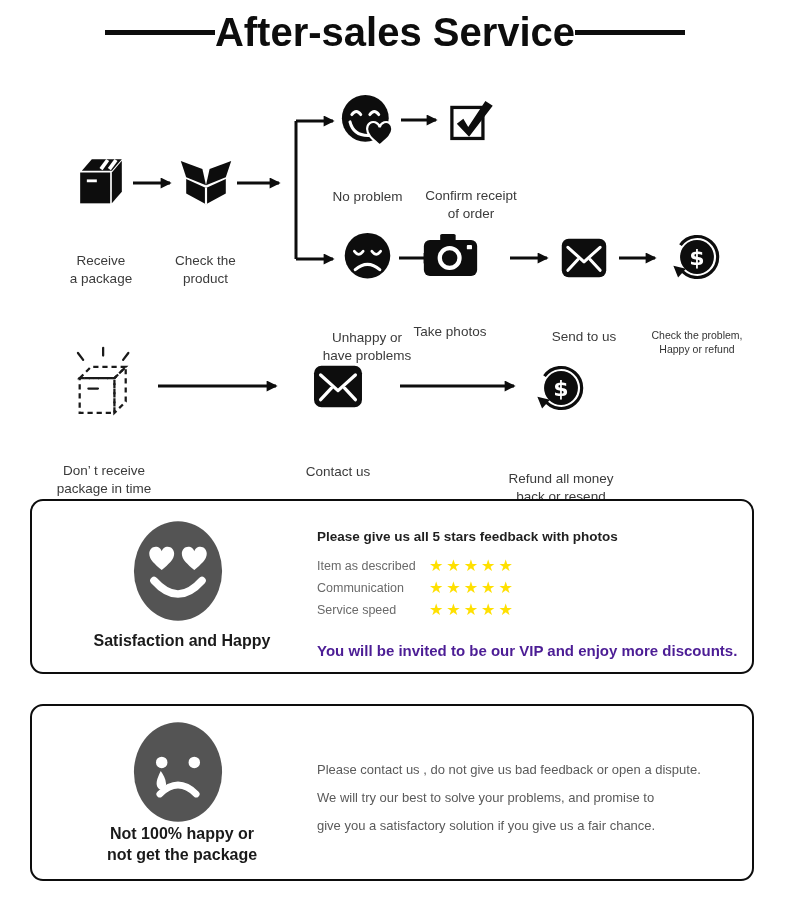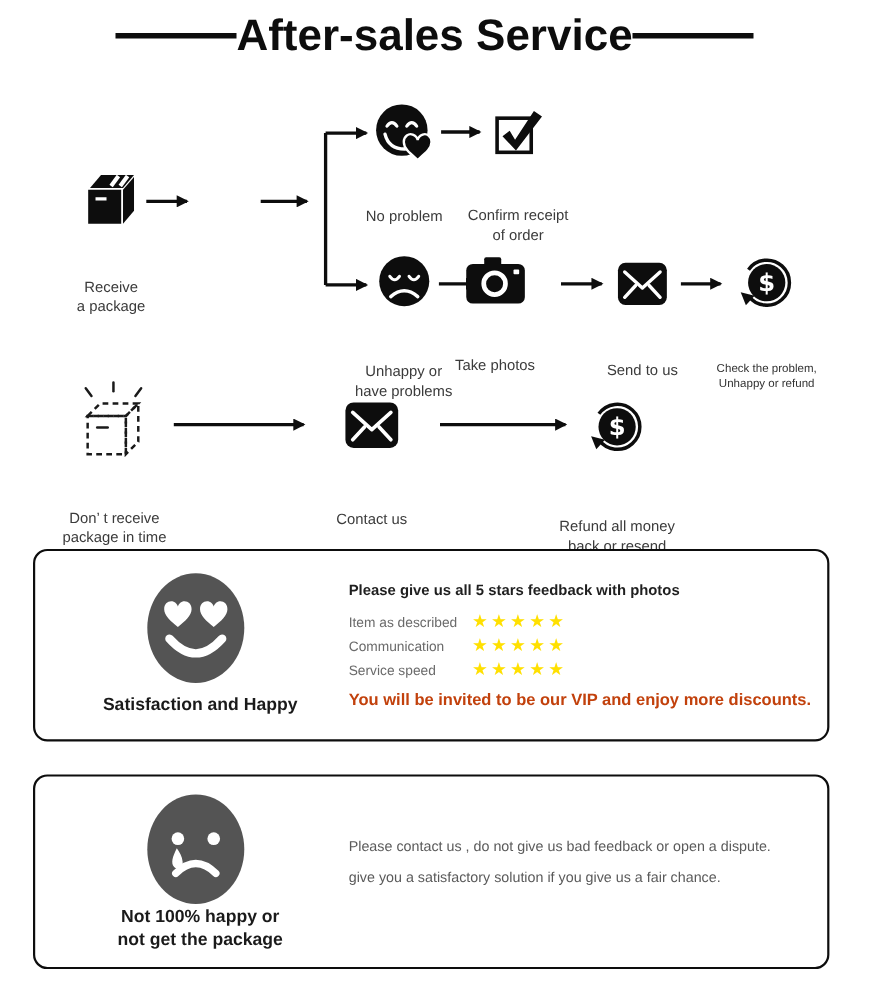--- a/index.html
+++ b/index.html
@@ -33,21 +33,21 @@
   .face { position:absolute; }
   .box-caption { position:absolute; left:25px; width:250px; text-align:center; font-weight:700; color:#1a1a1a; font-size:16px; line-height:21px; }
   .box-happy .box-caption { top:129px; }
   .box-unhappy .box-caption { top:117px; }
   .happy-right { position:absolute; left:285px; top:28px; width:430px; }
   .happy-heading { font-size:13.5px; font-weight:700; color:#1f1f1f; }
   .ratings { margin-top:11px; }
   .rating-row { display:flex; align-items:center; height:22px; }
   .rating-label { width:112px; font-size:12.5px; color:#6a6a6a; }
   .stars { font-size:16px; color:#ffe000; letter-spacing:3px; line-height:1; }
-  .happy-footer { margin-top:7px; font-size:15px; font-weight:700; color:#c2410c; }
+  .happy-footer { margin-top:21px; font-size:15px; font-weight:700; color:#4c1d95; }
   .unhappy-right { position:absolute; left:285px; top:50px; width:430px; font-size:13px; color:#5a5a5a; line-height:28px; }
 </style>
 </head>
 <body>
 
 <div class="canvas">
 
   <div class="title-row">
     <span class="title-line"></span>
     <h1 class="title">After-sales Service</h1>
@@ -83,20 +83,32 @@
       <line x1="13" y1="32" x2="25" y2="32" stroke="#fff" stroke-width="3.4"></line>
       <line x1="30" y1="18" x2="38" y2="7" stroke="#fff" stroke-width="4.5"></line>
       <line x1="40" y1="18" x2="48" y2="7" stroke="#fff" stroke-width="4.5"></line>
     </svg>
     <div class="lbl">
       <div>Receive</div>
       <div>a package</div>
     </div>
   </div>
 
+  <div class="node n-check" style="left:158px; top:152px; width:95px;">
+    <svg class="icon" width="54" height="54" viewBox="0 0 60 60">
+      <polygon points="8,28 2,10 26,19 30,37" fill="#0d0d0d"></polygon>
+      <polygon points="52,28 58,10 34,19 30,37" fill="#0d0d0d"></polygon>
+      <polygon points="8,30 30,40 52,30 52,46 30,58 8,46" fill="#0d0d0d"></polygon>
+      <line x1="30" y1="40" x2="30" y2="58" stroke="#fff" stroke-width="2.4"></line>
+    </svg>
+    <div class="lbl">
+      <div>Check the</div>
+      <div>product</div>
+    </div>
+  </div>
 
   <div class="node n-noproblem" style="left:320px; top:94px; width:95px;">
     <svg class="icon" width="56" height="54" viewBox="0 0 62 60">
       <circle cx="28" cy="27" r="26" fill="#0d0d0d"></circle>
       <path d="M13,23 Q18,16 23,23" stroke="#fff" stroke-width="3.2" fill="none" stroke-linecap="round"></path>
       <path d="M33,23 Q38,16 43,23" stroke="#fff" stroke-width="3.2" fill="none" stroke-linecap="round"></path>
       <path d="M11,31 Q15,47 33,46" stroke="#fff" stroke-width="3.4" fill="none" stroke-linecap="round"></path>
       <path d="M44,57 C37,51 30,46 30,39 C30,33 35,30 39,31.5 C41.5,32.5 43.5,34.5 44,37 C44.5,34.5 46.5,32.5 49,31.5 C53,30 58,33 58,39 C58,46 51,51 44,57 Z" fill="#0d0d0d" stroke="#fff" stroke-width="2.4"></path>
     </svg>
     <div class="lbl">
@@ -154,21 +166,21 @@
 
   <div class="node n-checkproblem" style="left:634px; top:231px; width:126px;">
     <svg class="icon" width="52" height="52" viewBox="0 0 66 66">
       <path d="M12,18 A26,26 0 1 1 12,48" fill="none" stroke="#0d0d0d" stroke-width="4"></path>
       <polygon points="3,44 19,48 9,59" fill="#0d0d0d"></polygon>
       <circle cx="33" cy="33" r="21.5" fill="#0d0d0d"></circle>
       <text x="33" y="43" text-anchor="middle" font-family="'DejaVu Sans', sans-serif" font-size="28" font-weight="bold" fill="#fff">$</text>
     </svg>
     <div class="lbl">
       <div>Check the problem,</div>
-      <div>Unhappy or refund</div>
+      <div>Happy or refund</div>
     </div>
   </div>
 
   <div class="node n-dontreceive" style="left:58px; top:345px; width:92px;">
     <svg class="icon" width="66" height="75" viewBox="0 0 76 86">
       <g stroke="#1a1a1a" stroke-width="2.6" fill="none" stroke-dasharray="6 4.5">
         <rect x="10" y="38" width="40" height="40"></rect>
         <polygon points="10,38 23,25 63,25 50,38"></polygon>
         <polygon points="50,38 63,25 63,65 50,78"></polygon>
       </g>
@@ -245,17 +257,18 @@
       <circle cx="65" cy="44" r="6" fill="#fff"></circle>
       <path d="M30,53 C26,61 24,67 27.5,71 C31,74.5 36,71.5 35.5,66 C35.2,61 32.5,56.5 30,53 Z" fill="#fff"></path>
       <path d="M29,77 Q48,58 67,77" stroke="#fff" stroke-width="7" fill="none" stroke-linecap="round"></path>
     </svg>
     <div class="box-caption">
       <div>Not 100% happy or</div>
       <div>not get the package</div>
     </div>
     <div class="unhappy-right">
       <div>Please contact us , do not give us bad feedback or open a dispute.</div>
+      <div>We will try our best to solve your problems, and promise to</div>
       <div>give you a satisfactory solution if you give us a fair chance.</div>
     </div>
   </div>
 
 </div>
 
 </body></html>

